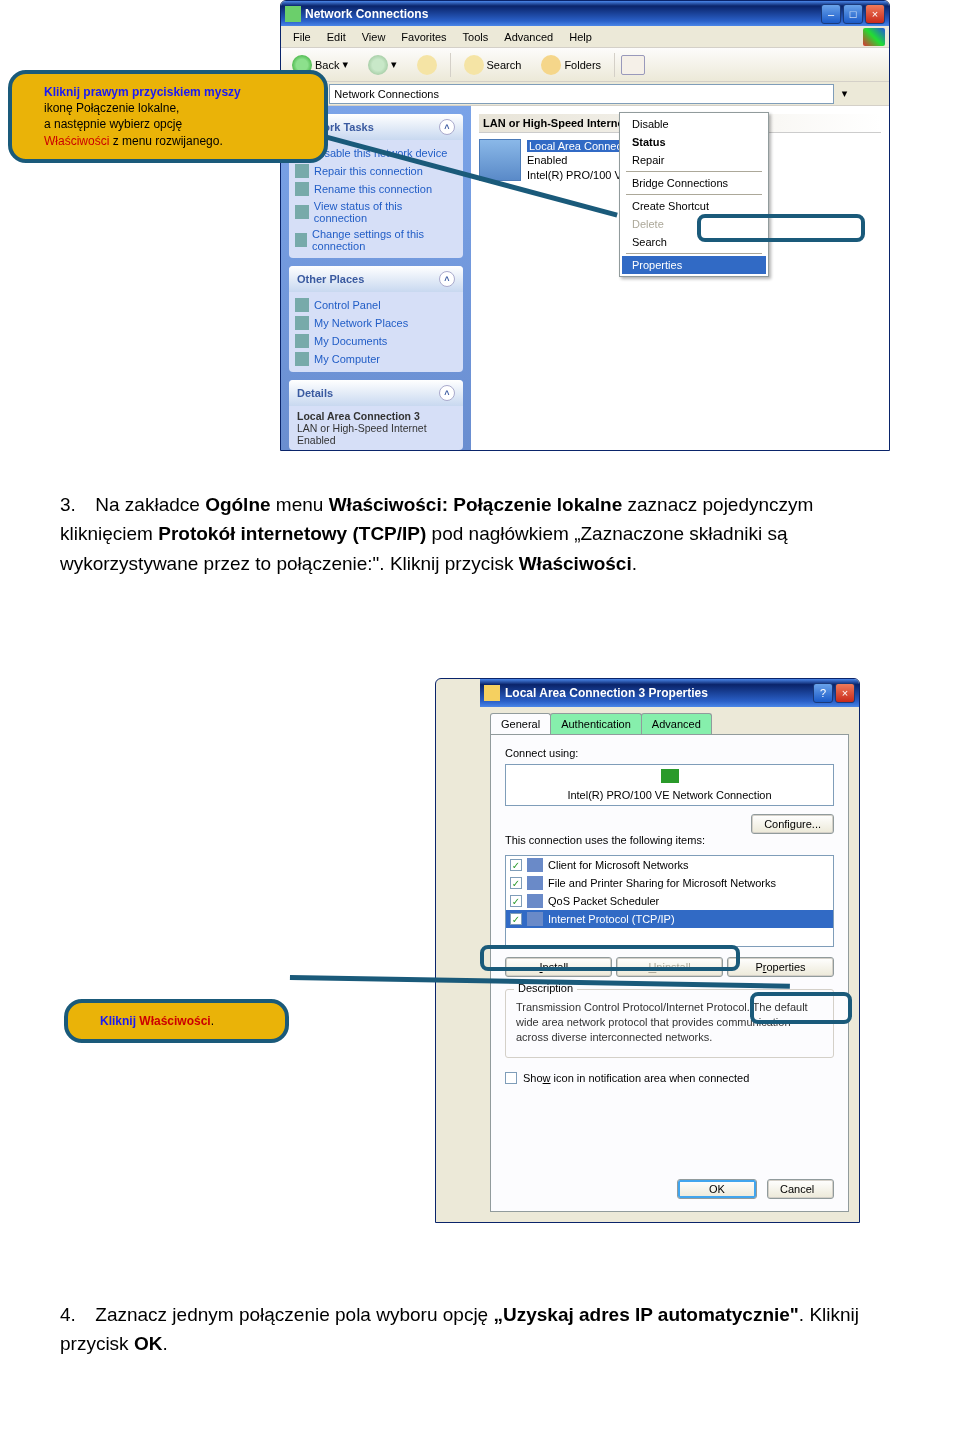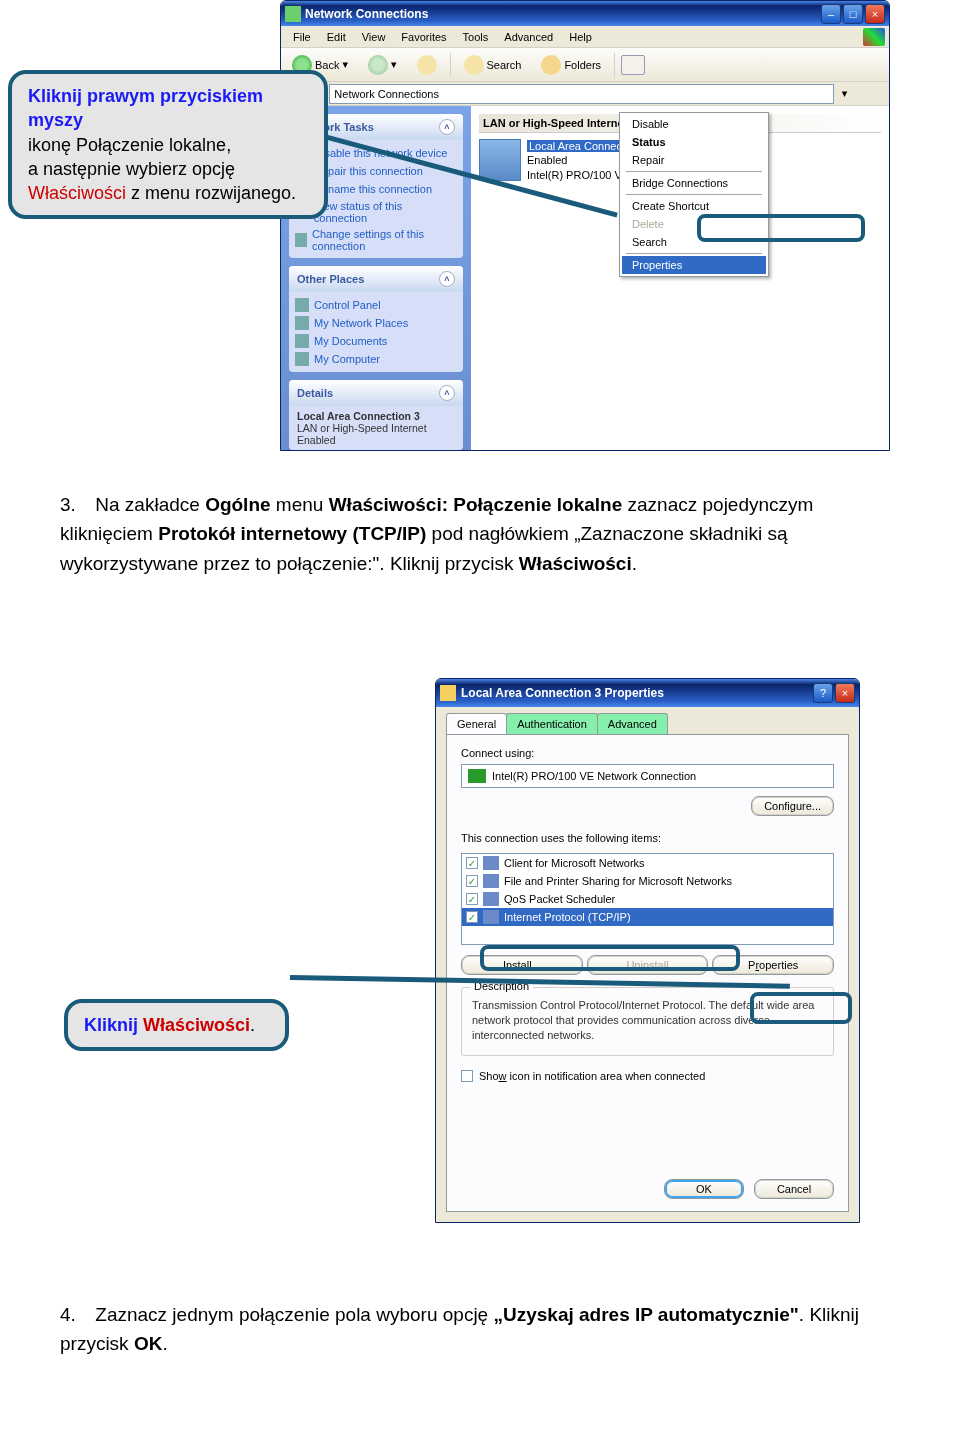--- a/index.html
+++ b/index.html
@@ -9,23 +9,23 @@
     height: 1435px;
     background: #ffffff;
     font-family: Arial, sans-serif;
     position: relative;
   }
   
   .callout {
     position: absolute;
     border: 4px solid #1a5a7a;
     border-radius: 18px;
-    background: #e5e5e5;
-    padding: 10px 16px;
-    font-size: 18px;
+    background: #eab308;
+    padding: 10px 32px;
+    font-size: 12px;
     line-height: 1.35;
     z-index: 50;
   }
   .callout .blue-bold { color: #1a1af5; font-weight: bold; }
   .callout .red { color: #cc0000; }
   .callout-line {
     position: absolute;
     background: #1a5a7a;
     transform-origin: 0 0;
     z-index: 40;
@@ -105,36 +105,36 @@
   .step-text{
     position:absolute;left:60px;width:810px;
     font-size:19px;line-height:1.55;color:#000;
   }
   .step-text .num{display:inline-block;width:30px;}
   .step-text b{font-weight:bold;}
   
   .prop-window{
     position:absolute;left:435px;top:678px;width:425px;height:545px;
     background:#ece9d8;border:1px solid #0a246a;border-radius:6px 6px 0 0;
-    font-size:11px;overflow:hidden;
+    font-size:11px;overflow:hidden;padding-left:44px;
   }
   .prop-title{height:28px;background:linear-gradient(#4a86e8,#0a246a 20%,#2a60c8 80%,#4a86e8);display:flex;align-items:center;padding:0 4px;color:#fff;}
   .prop-title .pi{width:16px;height:16px;background:#f5d060;margin-right:5px;}
   .prop-title .pttl{flex:1;font-weight:bold;font-size:12px;}
   .prop-title .help{width:20px;height:20px;margin-left:2px;border:1px solid #1a3a7a;background:linear-gradient(#6aa3ea,#1a5ac8);border-radius:3px;display:flex;align-items:center;justify-content:center;color:#fff;}
   .prop-title .xclose{width:20px;height:20px;margin-left:2px;border:1px solid #1a3a7a;background:linear-gradient(#f07a5a,#c82a1a);border-radius:3px;display:flex;align-items:center;justify-content:center;color:#fff;}
   .prop-body{padding:6px 10px 10px;height:calc(100% - 28px);display:flex;flex-direction:column;}
   .tabs{display:flex;gap:0;}
   .tab{padding:4px 10px;background:#86efac;border:1px solid #919b9c;border-bottom:none;border-radius:3px 3px 0 0;margin-right:-1px;position:relative;}
   .tab.active{background:#fcfcfe;z-index:2;}
   .tabpage{flex:1;border:1px solid #919b9c;background:#fcfcfe;padding:12px 14px;display:flex;flex-direction:column;}
   .label{margin-bottom:5px;}
-  .adapter-box{border:1px solid #7f9db9;background:#fff;padding:4px 6px;display:flex;align-items:center;gap:6px;}
+  .adapter-box{border:1px solid #7f9db9;background:#fff;padding:4px 6px;display:flex;align-items:center;gap:6px;flex-direction:column;}
   .adapter-box .aicon{width:18px;height:14px;background:#2a9a2a;}
-  .btn{border:1px solid #919b9c;background:linear-gradient(#fff,#ece9d8);padding:3px 12px;border-radius:8px;box-shadow:0 0 0 1px #d4d0c8 inset;}
+  .btn{border:1px solid #919b9c;background:linear-gradient(#fff,#ece9d8);padding:3px 12px;border-radius:3px;box-shadow:0 0 0 1px #d4d0c8 inset;}
   .btn.def{box-shadow:0 0 0 2px #41a5ee inset;}
   .right{align-self:flex-end;margin-top:8px;}
   .items-box{border:1px solid #7f9db9;background:#fff;height:92px;overflow:hidden;margin-top:4px;}
   .li-row{display:flex;align-items:center;gap:5px;padding:2px 4px;}
   .li-row.sel{background:#316ac5;color:#fff;}
   .chk{width:12px;height:12px;border:1px solid #7f9db9;background:#fff;display:flex;align-items:center;justify-content:center;font-size:10px;color:#2a9a2a;}
   .li-ic{width:16px;height:14px;background:#6a8ac8;}
   .btn-row{display:flex;gap:4px;margin-top:10px;}
   .btn-row .btn{flex:1;text-align:center;}
   .btn-row .btn.dis{color:#aca899;}
@@ -321,21 +321,21 @@
       <div class="tab">Authentication</div>
       <div class="tab">Advanced</div>
     </div>
     <div class="tabpage">
       <div class="label">Connect using:</div>
       <div class="adapter-box">
         <div class="aicon"></div>
         <span>Intel(R) PRO/100 VE Network Connection</span>
       </div>
       <div class="btn right"><span>Configure...</span></div>
-      <div class="label" style="margin-top:16px">This connection uses the following items:</div>
+      <div class="label" style="margin-top:0">This connection uses the following items:</div>
       <div class="items-box">
         <div class="li-row">
             <div class="chk">✓</div>
             <div class="li-ic"></div>
             <span>Client for Microsoft Networks</span>
           </div>
         <div class="li-row">
             <div class="chk">✓</div>
             <div class="li-ic"></div>
             <span>File and Printer Sharing for Microsoft Networks</span>
@@ -359,21 +359,21 @@
       <div class="groupbox">
         <div class="glabel">Description</div>
         <div class="desc">Transmission Control Protocol/Internet Protocol. The default wide area network protocol that provides communication across diverse interconnected networks.</div>
       </div>
       <div class="check-row">
         <div class="chk" style="color:transparent">✓</div>
         <span>Sho<u>w</u> icon in notification area when connected</span>
       </div>
       <div class="dlg-btns">
         <div class="btn def" style="width:80px;text-align:center">OK</div>
-        <div class="btn" style="width:80px;text-align:center">Cancel</div>
+        <div class="btn" style="width:67px;text-align:left">Cancel</div>
       </div>
     </div>
   </div>
 </div>
 
 <div class="step-text" style="top:1300px">
   <span class="num">4.</span>
   <span>Zaznacz jednym połączenie pola wyboru opcję </span><b>„Uzyskaj adres IP automatycznie"</b><span>. Kliknij przycisk </span><b>OK</b><span>.</span>
 </div>
 

